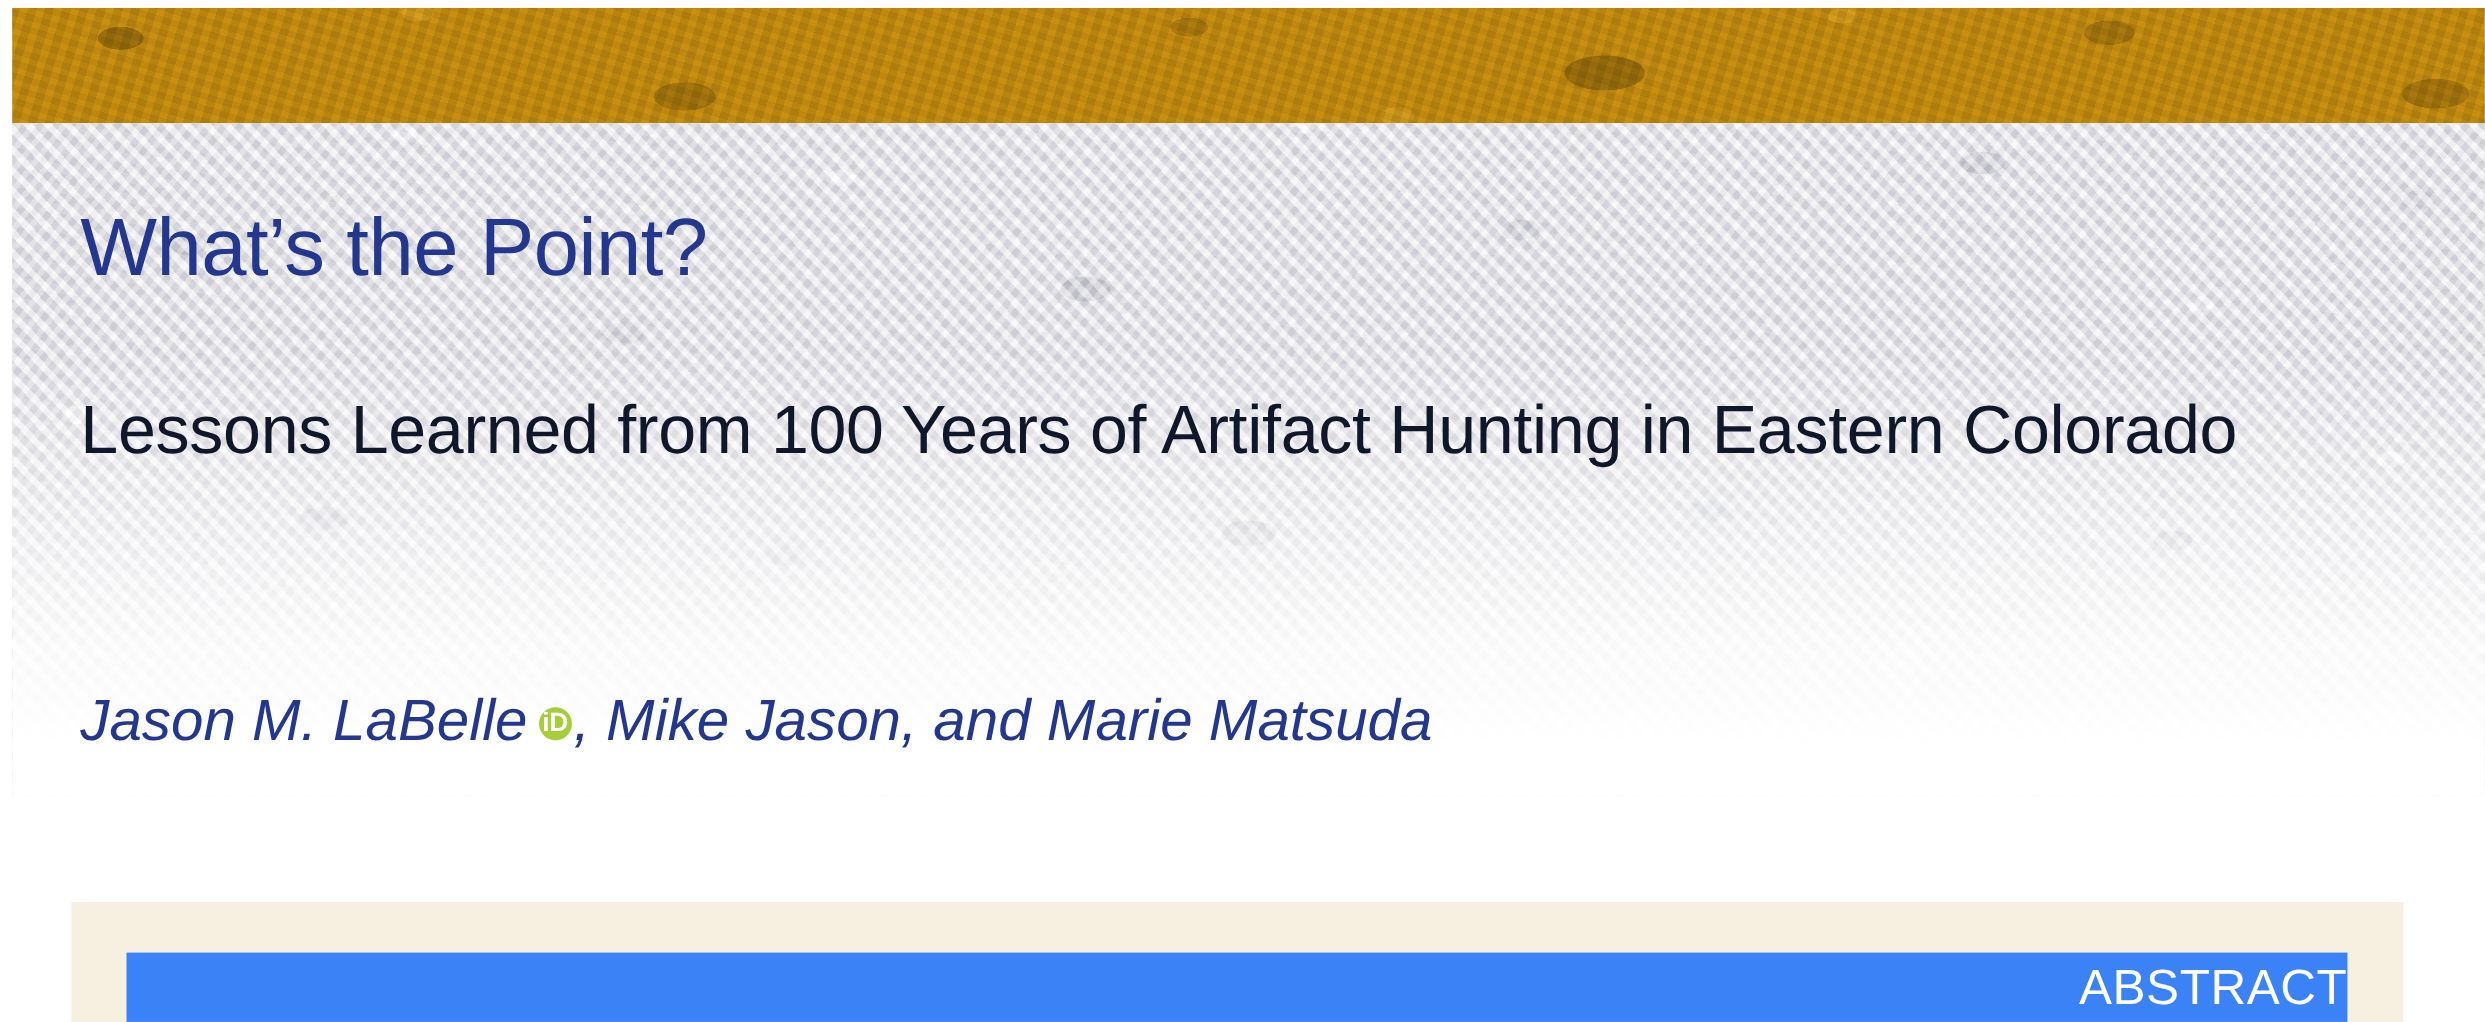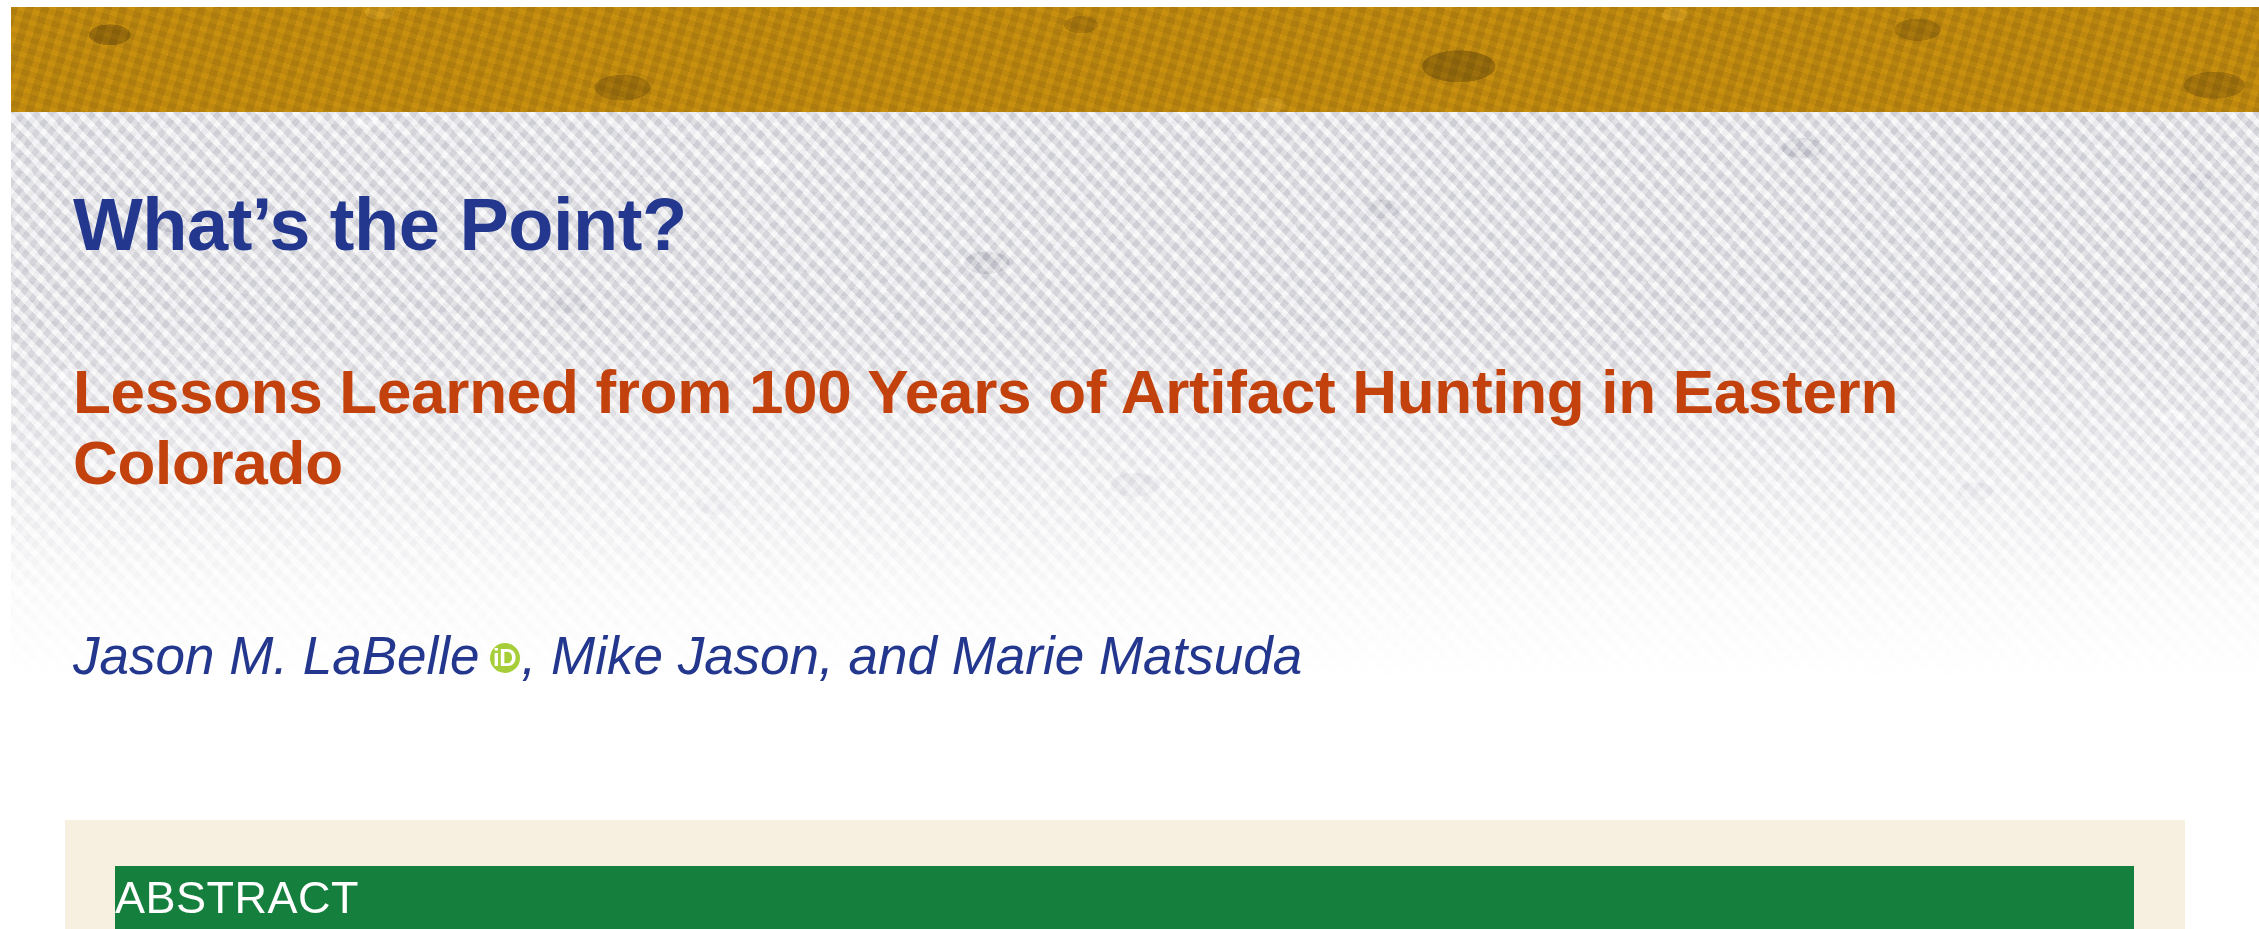--- a/index.html
+++ b/index.html
@@ -140,35 +140,35 @@
   .hero-text {
     position: absolute;
     left: 0; top: 0;
     width: 100%; height: 100%;
   }
   .article-title {
     position: absolute;
     left: 62px;
     top: 175px;
     font-size: 74px;
-    font-weight: 700;
+    font-weight: 400;
     letter-spacing: -0.5px;
     color: #22378d;
     white-space: nowrap;
   }
   .article-subtitle {
     position: absolute;
     left: 62px;
     top: 350px;
     width: 2110px;
     font-size: 62px;
-    font-weight: 700;
+    font-weight: 400;
     line-height: 1.14;
     letter-spacing: -0.3px;
-    color: #c2410c;
+    color: #0f172a;
   }
   .article-authors {
     position: absolute;
     left: 62px;
     top: 618px;
     font-size: 53px;
     font-style: italic;
     font-weight: 400;
     color: #22378d;
     white-space: nowrap;
@@ -208,24 +208,24 @@
     width: 2120px;
     height: 109px;
     background: #f7efdf;
   }
   .abstract-heading-bar {
     position: absolute;
     left: 50px;
     top: 46px;
     width: 2019px;
     height: 63px;
-    background: #15803d;
+    background: #3b82f6;
     display: flex;
     align-items: center;
-    justify-content: flex-start;
+    justify-content: flex-end;
   }
   .abstract-heading-label {
     color: #ffffff;
     font-size: 45px;
     font-weight: 400;
     letter-spacing: 0.5px;
   }
 </style>
 </head>
 <body>

